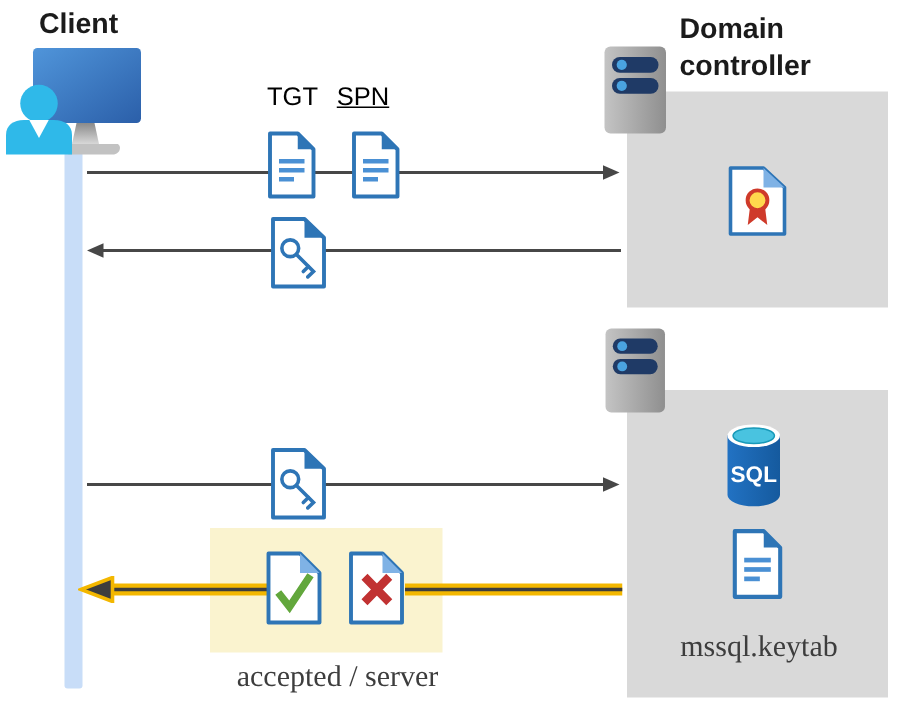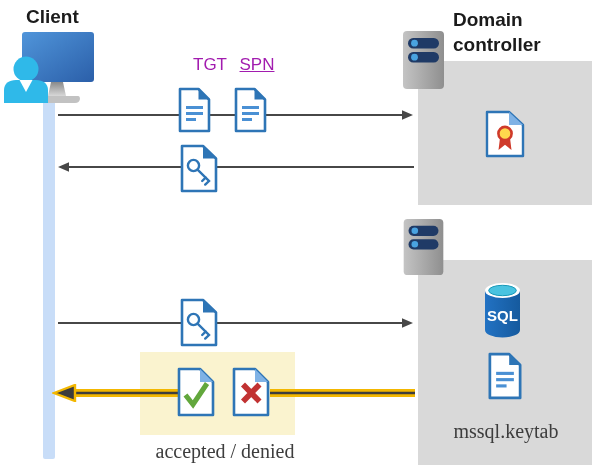--- a/index.html
+++ b/index.html
@@ -2,21 +2,21 @@
 <html><head>
 <meta charset="utf-8">
 <style>
   html,body{margin:0;padding:0;background:#fff;}
   #canvas{
     position:relative;width:600px;height:468px;background:#ffffff;
     font-family:"Liberation Sans","DejaVu Sans",sans-serif;overflow:hidden;
   }
   .abs{position:absolute;}
   .title{font-weight:bold;font-size:19px;color:#1b1b1b;line-height:25px;}
-  .graytext{color:#a21caf;font-size:17px;margin-left:15px;}
+  .graytext{color:#000000;font-size:17px;}
   .bigtext{color:#3d3d3d;font-size:20px;font-family:Liberation Serif, serif;}
   .graybox{background:#d9d9d9;}
   .center{text-align:center;}
   svg{display:block;}
 </style>
 </head>
 <body>
 
 <div id="canvas">
 
@@ -178,15 +178,15 @@
     <path d="M2,2 H23 L36,15 V48 H2 Z" fill="#ffffff" stroke="#2e75b6" stroke-width="2.6" stroke-linejoin="round"></path>
     <path d="M23,2 L36,15 H23 Z" fill="#7fb2e5"></path>
     <path d="M11,17.5 L27.5,34.5 M27.5,17.5 L11,34.5" fill="none" stroke="#c13232" stroke-width="5.6"></path>
   </svg>
 
   <div class="abs title" style="left:453px;top:7px;width:140px;">Domain controller</div>
   <div class="abs title" style="left:26px;top:4px;">Client</div>
   <div class="abs graytext center" style="left:177px;top:55px;width:36px;">TGT</div>
   <div class="abs graytext center" style="left:222px;top:55px;width:40px;text-decoration:underline;">SPN</div>
   <div class="abs bigtext center" style="left:420px;top:420px;width:172px;">mssql.keytab</div>
-  <div class="abs bigtext center" style="left:133px;top:440px;width:184px;">accepted / denied</div>
+  <div class="abs bigtext center" style="left:133px;top:440px;width:184px;">accepted / server</div>
 
 </div>
 
 </body></html>

